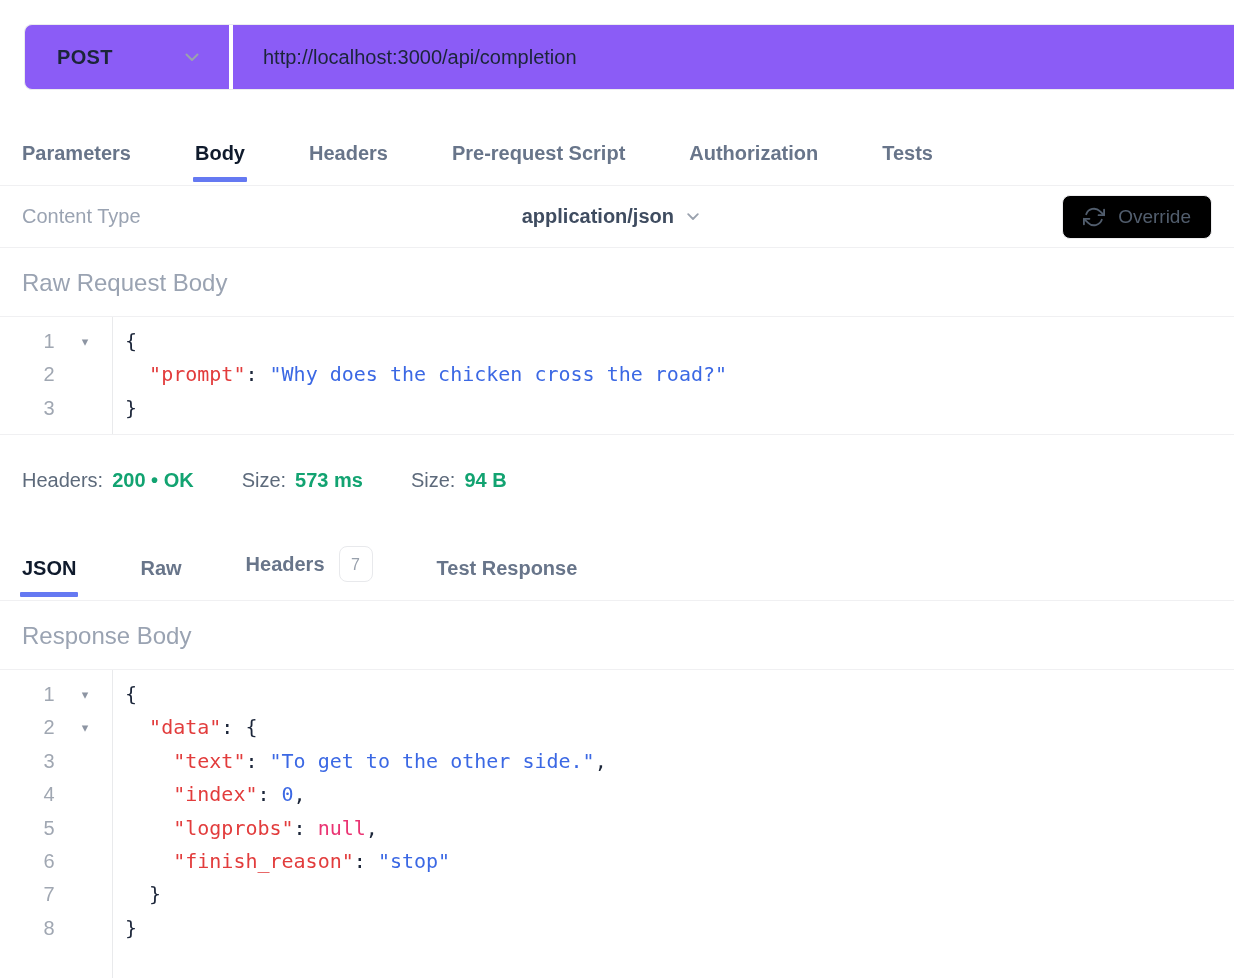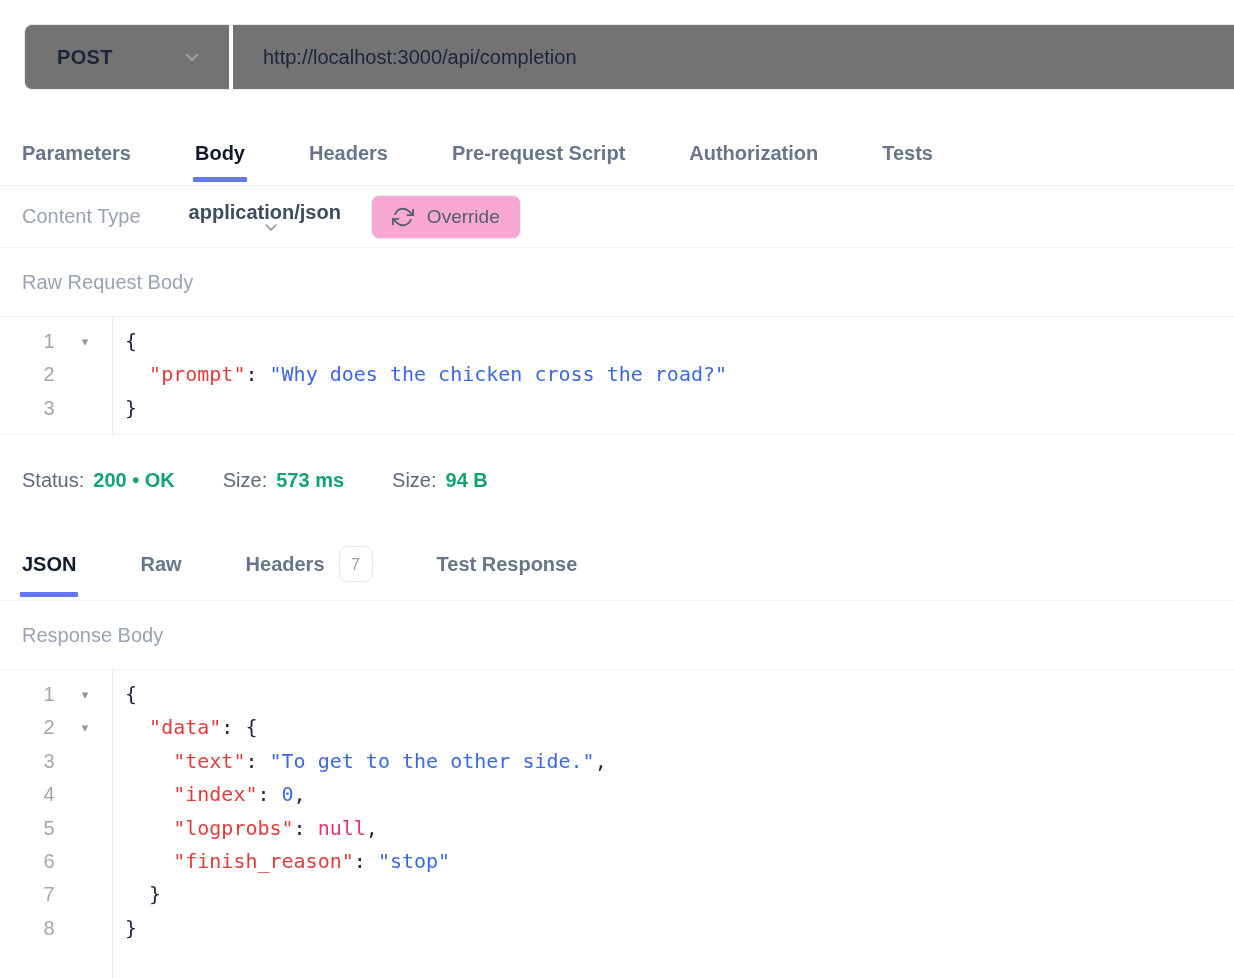--- a/index.html
+++ b/index.html
@@ -12,65 +12,65 @@
   *{margin:0;padding:0;box-sizing:border-box;}
   html,body{background:#fff;}
   body{
     width:1234px;height:978px;overflow:hidden;
     font-family:"Liberation Sans", sans-serif;color:var(--dark);
     padding-top:24px;display:flex;flex-direction:column;
   }
   
   .url-bar{
     margin-left:24px;height:66px;display:flex;align-items:stretch;
-    background:#737373;border:1px solid #ebecee;border-right:none;
+    background:#8b5cf6;border:1px solid #ebecee;border-right:none;
     border-radius:8px 0 0 8px;flex:none;
   }
   .method-select{
     width:208px;flex:none;display:flex;align-items:center;justify-content:space-between;
     padding:0 30px 0 32px;border-right:4px solid #fff;cursor:pointer;
   }
   .method-label{font-size:20px;font-weight:700;letter-spacing:.3px;color:var(--dark);}
   .url-field{flex:1;display:flex;align-items:center;padding-left:30px;font-size:20px;font-weight:500;color:var(--dark);}
   .chev{flex:none;display:inline-block;}
   
-  .tabs{display:flex;padding:0 22px;border-bottom:1px solid var(--border);flex:none;}
+  .tabs{display:flex;align-items:flex-end;padding:0 22px;border-bottom:1px solid var(--border);flex:none;}
   .tabs.req{padding-top:50px;}
   .tabs.res{padding-top:52px;}
   .tabs .tab{
     margin-right:64px;padding-bottom:18px;position:relative;cursor:pointer;
     font-size:20px;font-weight:600;color:var(--tab-inactive);line-height:27px;
     display:flex;align-items:center;
   }
   .tabs .tab.active{color:var(--tab-active);font-weight:700;}
   .tabs .tab.active::after{
     content:'';position:absolute;left:-2px;right:-2px;bottom:3px;height:5px;
     background:var(--accent);border-radius:1px;
   }
   .tab-badge{
     margin-left:14px;min-width:34px;height:36px;padding:0 8px;
     display:inline-flex;align-items:center;justify-content:center;
     border:1px solid #e8e9ec;border-radius:8px;background:#fff;
     font-size:16px;font-weight:500;color:#98a0ac;
   }
   
-  .ct-row{height:62px;display:flex;align-items:center;padding:0 22px;border-bottom:1px solid var(--border);flex:none;}
+  .ct-row{height:62px;display:flex;align-items:center;padding:0 22px;border-bottom:1px solid var(--border);flex:none;justify-content:space-between;}
   .ct-label{font-size:20px;color:var(--muted);font-weight:500;}
-  .ct-select{display:flex;align-items:center;margin-left:48px;cursor:pointer;flex-direction:column;}
+  .ct-select{display:flex;align-items:center;margin-left:48px;cursor:pointer;}
   .ct-value{font-size:20px;font-weight:600;color:#3f4c60;}
   .ct-select .chev{margin-left:13px;}
   .override-btn{
     margin-left:30px;height:44px;display:inline-flex;align-items:center;gap:13px;
-    padding:0 20px;background:#f9a8d4;border:1px solid #ededef;border-radius:8px;
+    padding:0 20px;background:#000000;border:1px solid #ededef;border-radius:8px;
     font-family:inherit;font-size:19px;font-weight:500;color:#525e6e;cursor:pointer;
   }
   
   .section-header{
     padding:21px 22px 20px;border-bottom:1px solid var(--border);flex:none;
-    font-size:20px;font-weight:500;color:var(--muted);line-height:27px;
+    font-size:24px;font-weight:500;color:var(--muted);line-height:27px;
   }
   
   .status-row{display:flex;align-items:center;gap:48px;padding:32px 22px 0;flex:none;}
   .status-item{display:flex;align-items:center;font-size:20px;line-height:27px;}
   .status-label{color:#5d6a7b;font-weight:500;margin-right:9px;}
   .status-value{color:var(--green);font-weight:700;}
   
   .editor{position:relative;padding-top:8px;flex:none;}
   .editor::before{content:'';position:absolute;left:112px;top:0;bottom:0;width:1px;background:var(--gutter-line);}
   .editor.req-editor{height:118px;border-bottom:1px solid var(--border);}
@@ -158,21 +158,21 @@
     <div class="code-line">
       <div class="gutter">
         <span class="ln">3</span>
       </div>
       <div class="code"><span class="tok-plain">}</span></div>
     </div>
   </div>
 
 <div class="status-row" id="status-row">
     <div class="status-item">
-      <span class="status-label">Status:</span>
+      <span class="status-label">Headers:</span>
       <span class="status-value">200 • OK</span>
     </div>
     <div class="status-item">
       <span class="status-label">Size:</span>
       <span class="status-value">573 ms</span>
     </div>
     <div class="status-item">
       <span class="status-label">Size:</span>
       <span class="status-value">94 B</span>
     </div>

